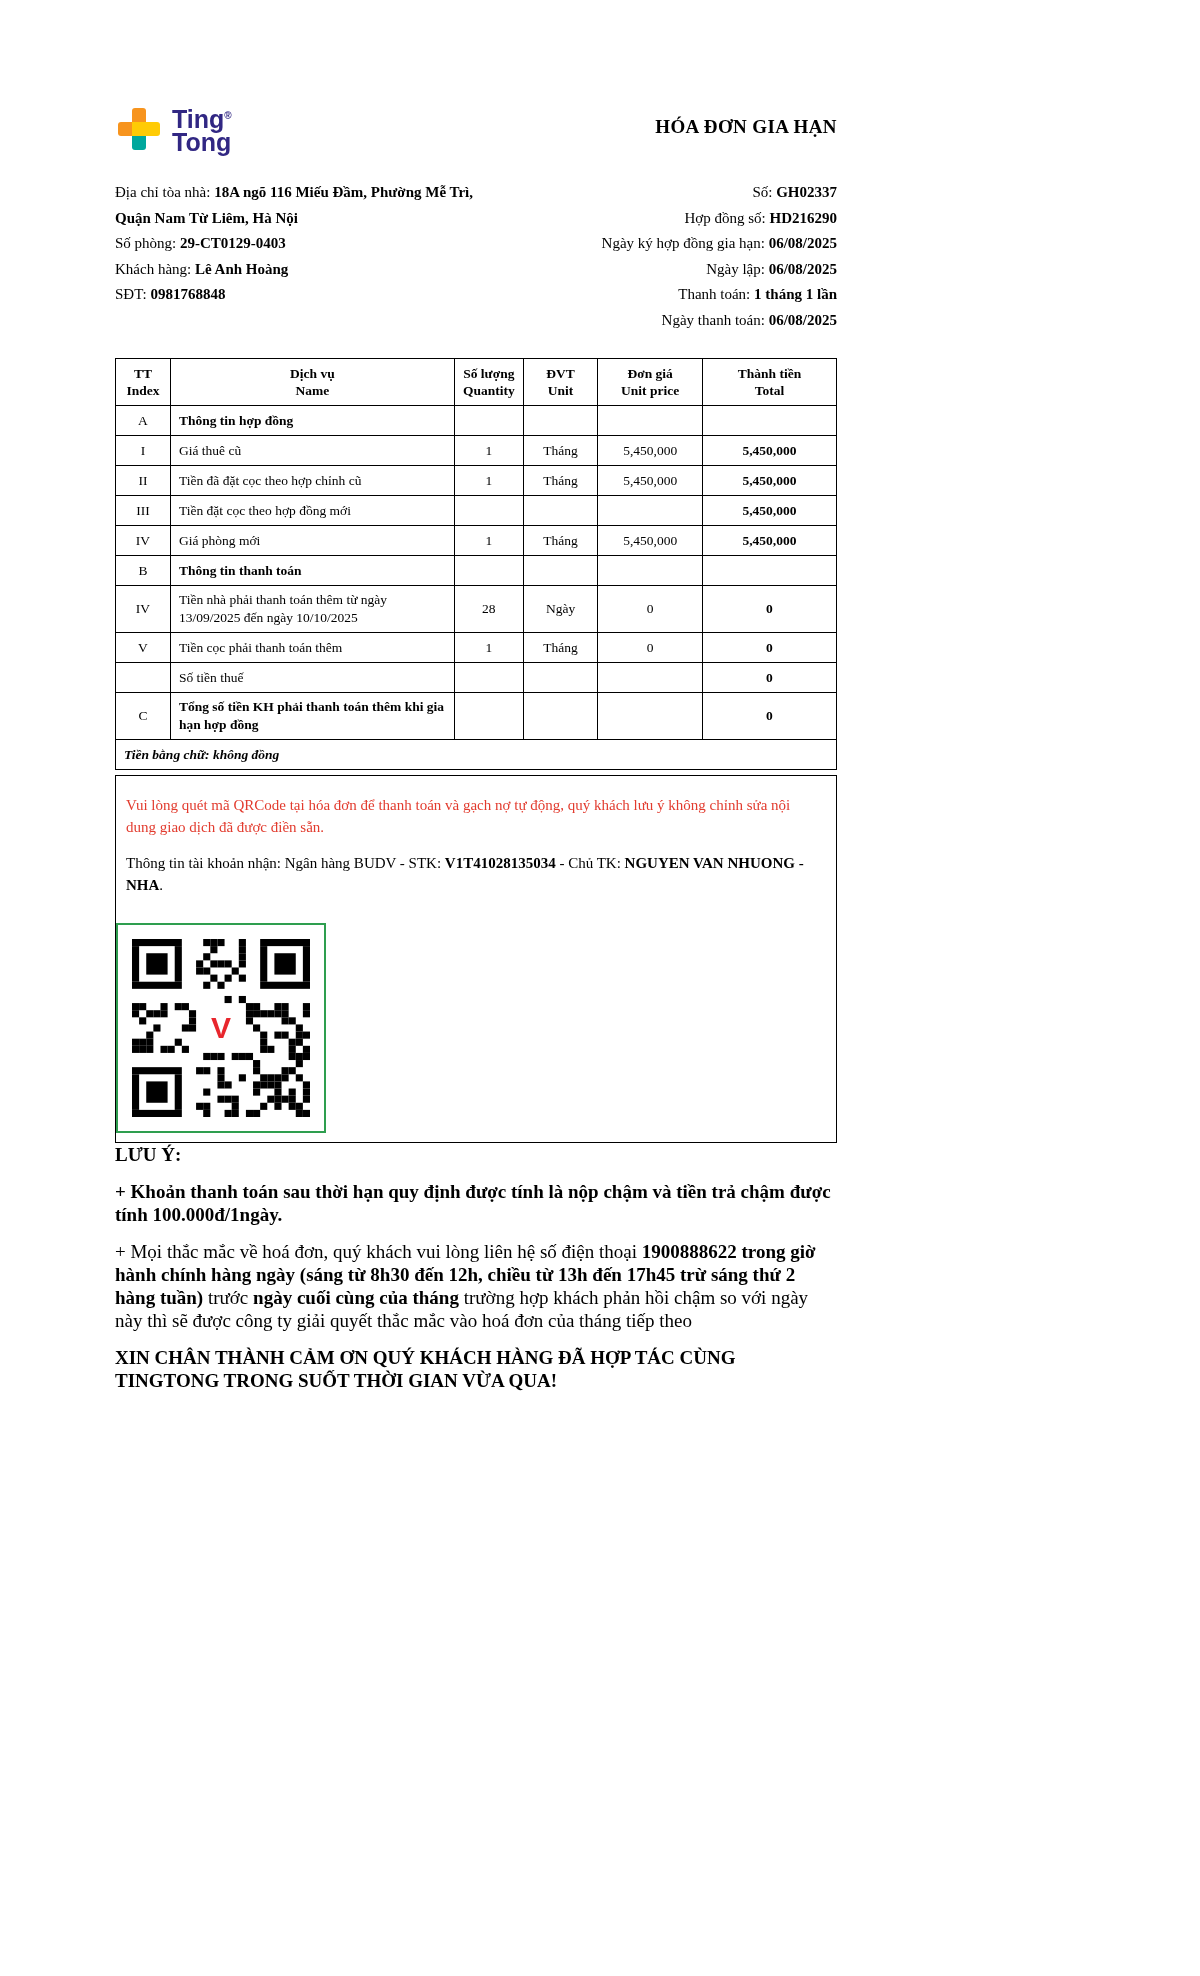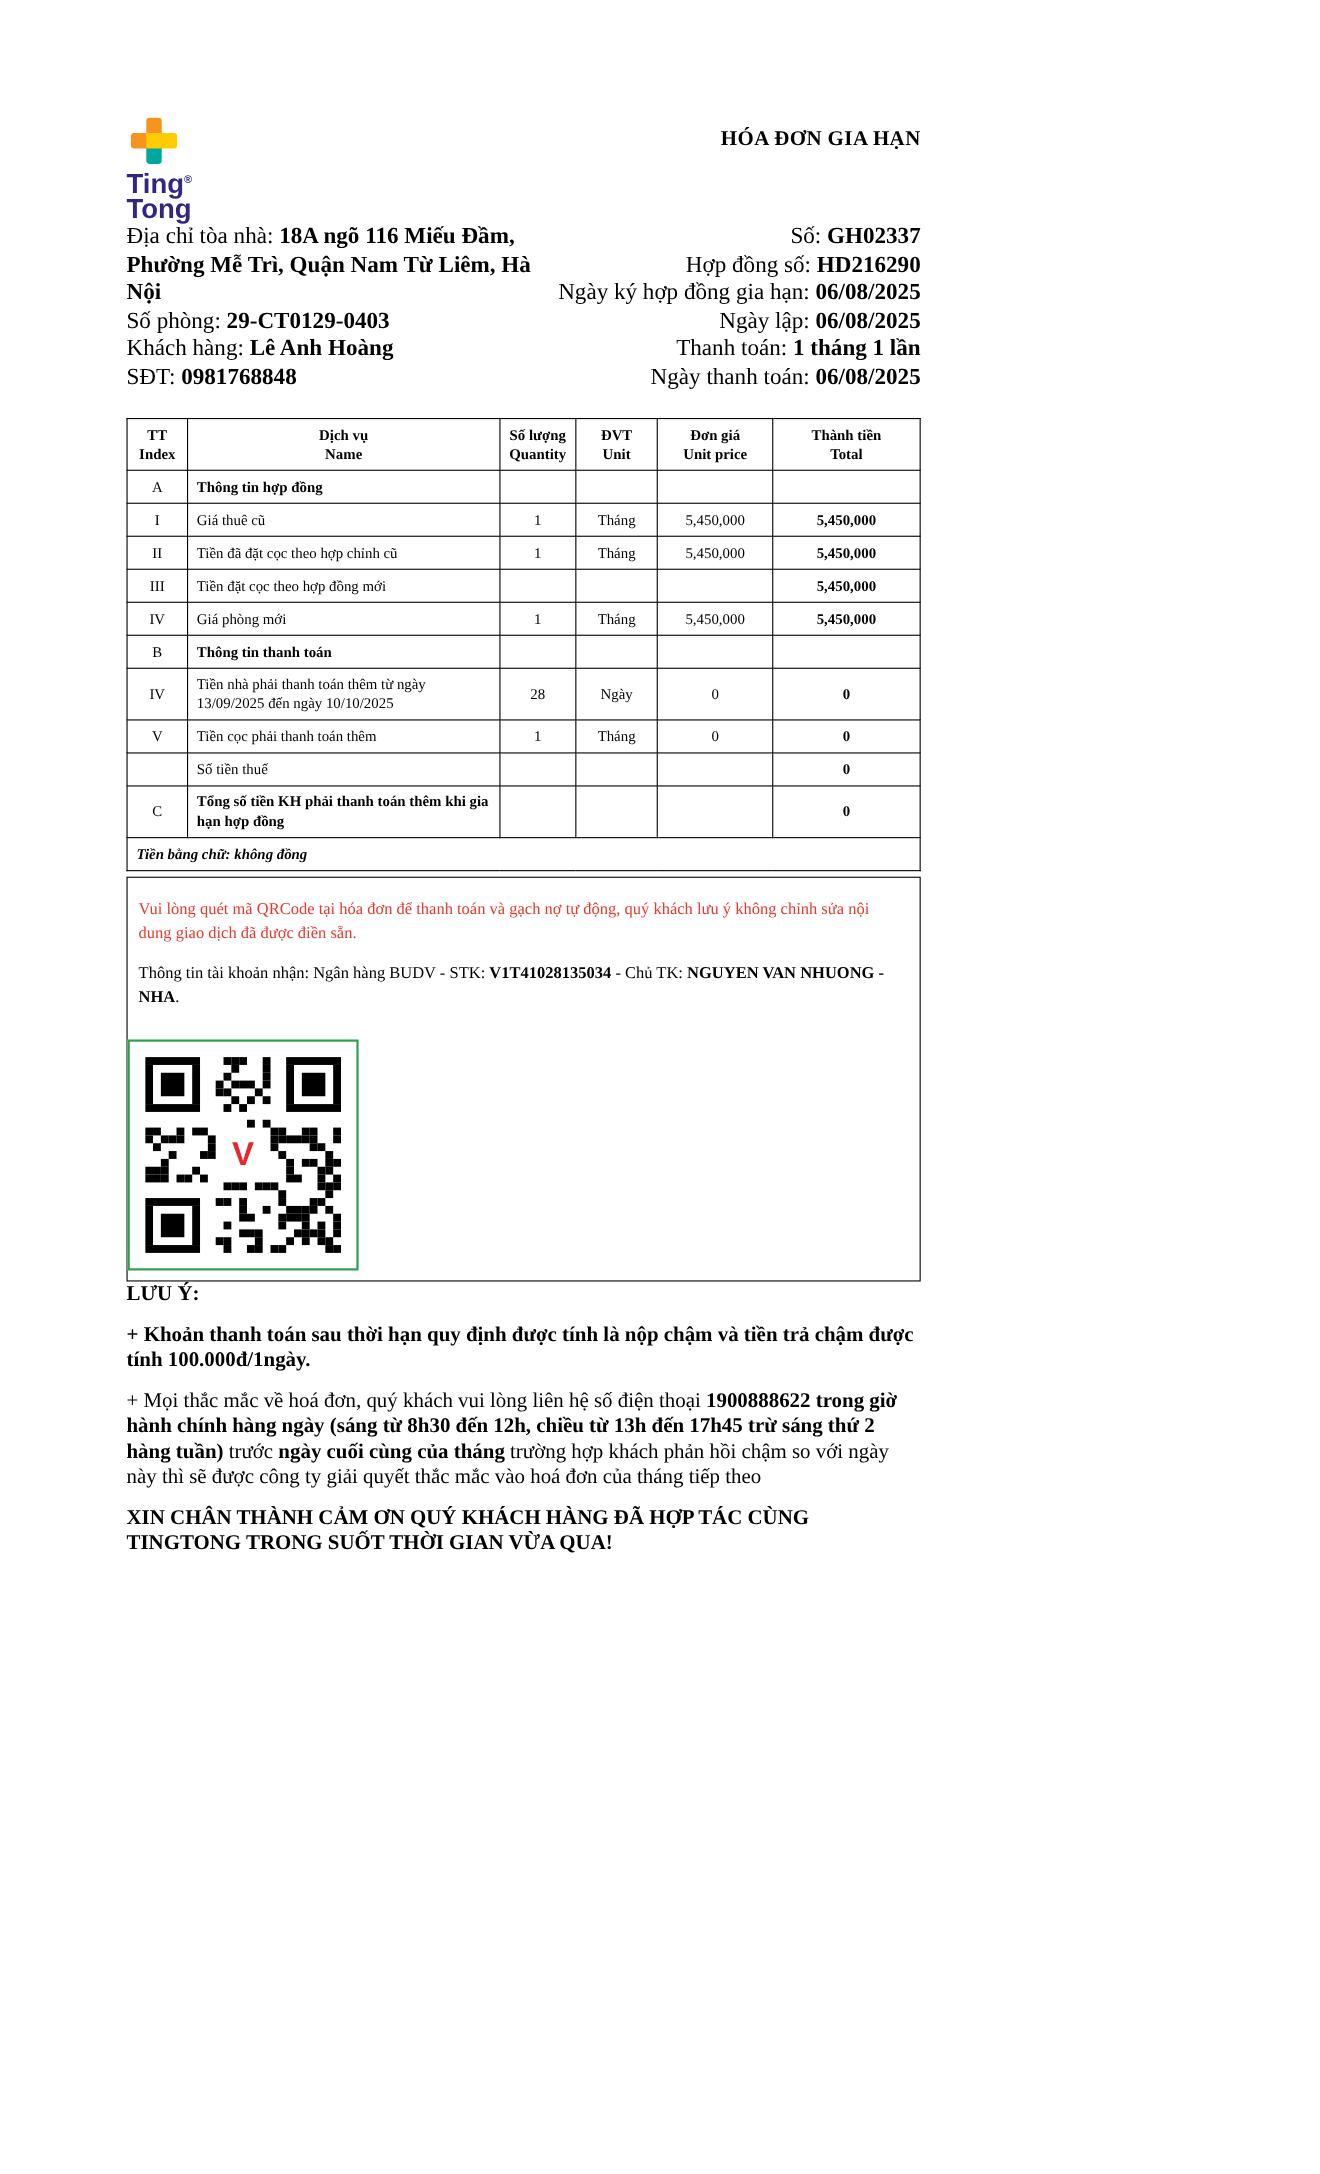--- a/index.html
+++ b/index.html
@@ -5,28 +5,28 @@
   html,body{margin:0;padding:0;background:#fff;}
   body{
     width:1200px;height:1976px;position:relative;overflow:hidden;
     font-family:"Liberation Serif", serif;color:#000;
     -webkit-font-smoothing:antialiased;
   }
   .content{width:722px;margin-left:115px;padding-top:104px;}
 
   
   .header{display:flex;justify-content:space-between;align-items:flex-start;}
-  .logo{display:flex;align-items:center;flex-direction:column;}
+  .logo{display:flex;align-items:center;}
   .logo-icon{width:48px;height:48px;margin-right:9px;}
   .logo-text{font-family:"Liberation Sans", sans-serif;font-weight:bold;font-size:25px;line-height:23px;color:#312783;}
   .logo-text .reg{font-size:10px;vertical-align:super;}
   .doc-title{font-size:19px;font-weight:bold;letter-spacing:.4px;margin-top:12px;}
 
   
-  .info{display:flex;justify-content:space-between;font-size:21px;line-height:25.5px;}
+  .info{display:flex;justify-content:space-between;margin-top:26px;font-size:15px;line-height:25.5px;}
   .info-left{width:390px;}
   .info-right{text-align:right;}
   .info b, .seg-b{font-weight:bold;}
 
   
   table.svc{border-collapse:collapse;width:722px;margin-top:25px;font-size:13.5px;}
   table.svc th, table.svc td{border:1px solid #000;padding:5px 8px;vertical-align:middle;}
   table.svc th{font-weight:bold;text-align:center;line-height:17px;height:36px;}
   table.svc td{height:19px;}
   .c-center{text-align:center;}

